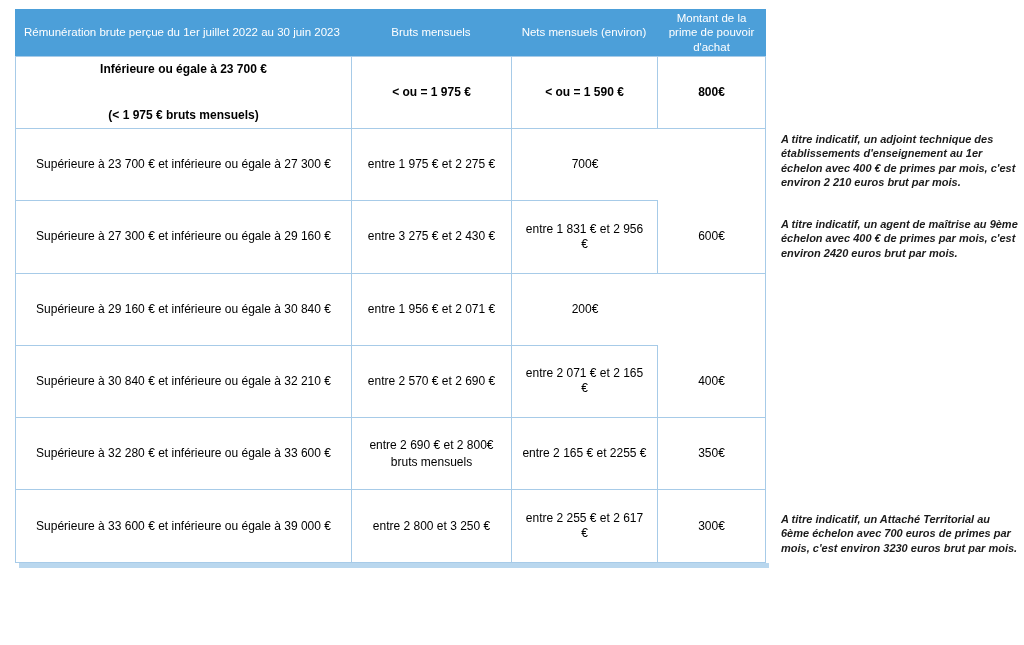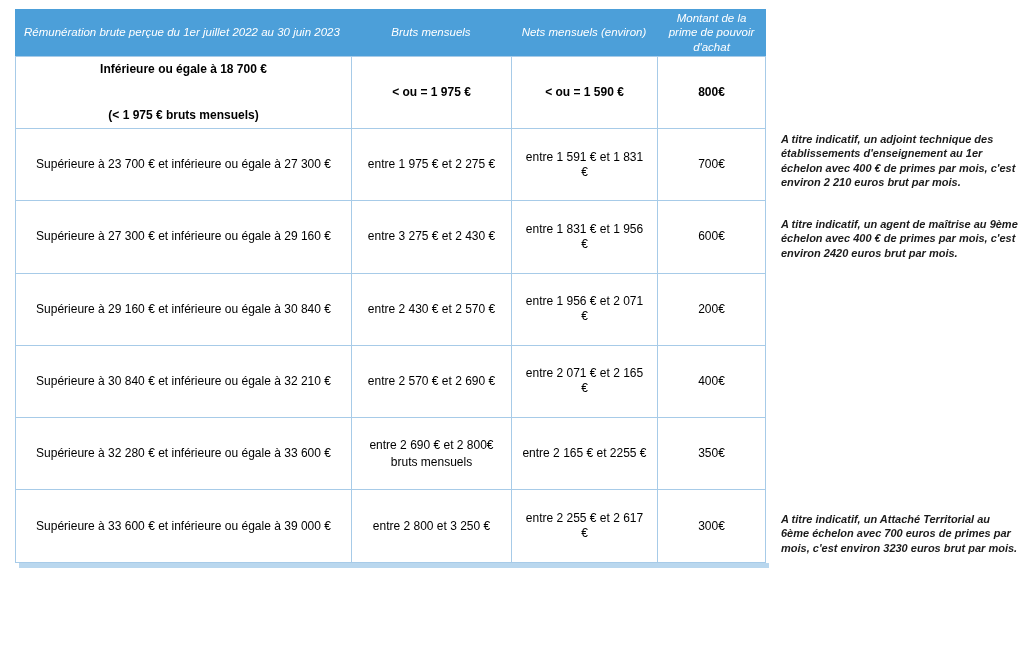--- a/index.html
+++ b/index.html
@@ -25,21 +25,21 @@
   .t-header{
     display:grid;
     grid-template-columns:336px 160px 146px 1fr;
     background:var(--header-bg);
     color:var(--header-text);
     height:47px;
     font-size:11.5px;
   }
   .h-cell{
     display:flex; align-items:center; justify-content:center;
-    text-align:center; padding:2px 6px; line-height:1.25;font-style:italic;
+    text-align:center; padding:2px 6px; line-height:1.25;
   }
   .h-cell.col0{ justify-content:flex-start; text-align:right; padding-left:9px; }
   .t-body{
     border:1px solid var(--border);
     background:#fff;
   }
   .t-row{
     display:grid;
     grid-template-columns:336px 160px 146px 1fr;
     height:72.2px;
@@ -83,67 +83,61 @@
 <div class="table-wrap">
   <div class="t-header">
     <div class="h-cell col0">Rémunération brute perçue du 1er juillet 2022 au 30 juin 2023</div>
     <div class="h-cell col1">Bruts mensuels</div>
     <div class="h-cell col2">Nets mensuels (environ)</div>
     <div class="h-cell col3">Montant de la prime de pouvoir d'achat</div>
   </div>
   <div class="t-body" id="table-body">
       <div class="t-row bold">
         <div class="t-cell col0">
-          <div class="line">Inférieure ou égale à 18 700 €</div>
+          <div class="line">Inférieure ou égale à 23 700 €</div>
           <div class="line">(&lt; 1 975 € bruts mensuels)</div>
         </div>
         <div class="t-cell col1">
           <div class="line">&lt; ou = 1 975 €</div>
         </div>
         <div class="t-cell col2">
           <div class="line">&lt; ou = 1 590 €</div>
         </div>
         <div class="t-cell col3">
           <div class="line">800€</div>
         </div>
       </div>
       <div class="t-row">
         <div class="t-cell col0">
           <div class="line">Supérieure à 23 700 € et inférieure ou égale à 27 300 €</div>
         </div>
         <div class="t-cell col1">
           <div class="line">entre 1 975 € et 2 275 €</div>
         </div>
-        <div class="t-cell col2">
-          <div class="line">entre 1 591 € et 1 831 €</div>
-        </div>
         <div class="t-cell col3">
           <div class="line">700€</div>
         </div>
       </div>
       <div class="t-row">
         <div class="t-cell col0">
           <div class="line">Supérieure à 27 300 € et inférieure ou égale à 29 160 €</div>
         </div>
         <div class="t-cell col1">
           <div class="line">entre 3 275 € et 2 430 €</div>
         </div>
         <div class="t-cell col2">
-          <div class="line">entre 1 831 € et 1 956 €</div>
+          <div class="line">entre 1 831 € et 2 956 €</div>
         </div>
         <div class="t-cell col3">
           <div class="line">600€</div>
         </div>
       </div>
       <div class="t-row">
         <div class="t-cell col0">
           <div class="line">Supérieure à 29 160 € et inférieure ou égale à 30 840 €</div>
-        </div>
-        <div class="t-cell col1">
-          <div class="line">entre 2 430 € et 2 570 €</div>
         </div>
         <div class="t-cell col2">
           <div class="line">entre 1 956 € et 2 071 €</div>
         </div>
         <div class="t-cell col3">
           <div class="line">200€</div>
         </div>
       </div>
       <div class="t-row">
         <div class="t-cell col0">

